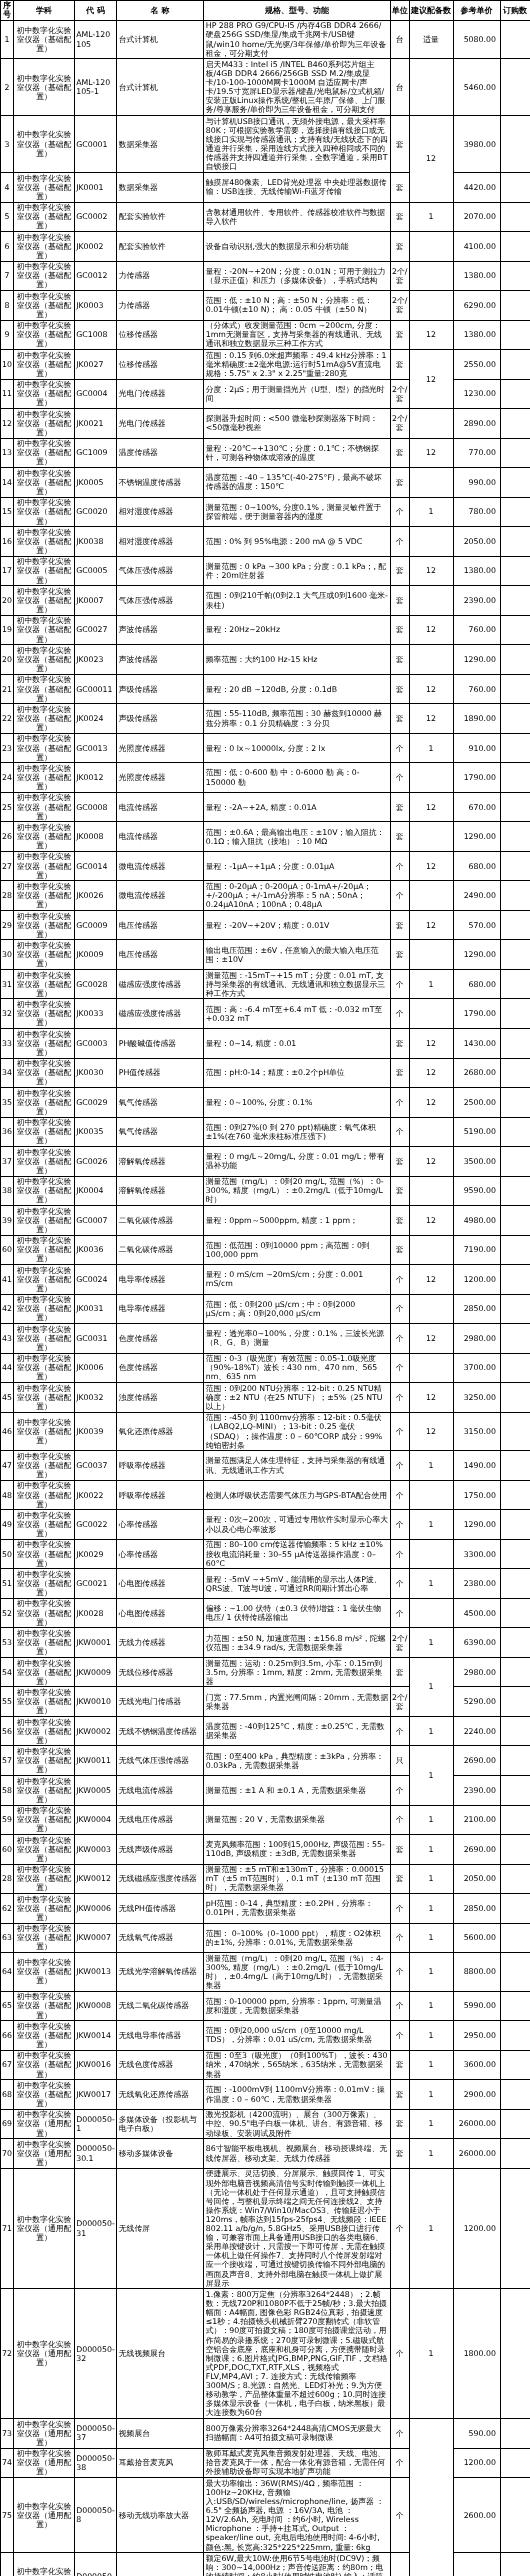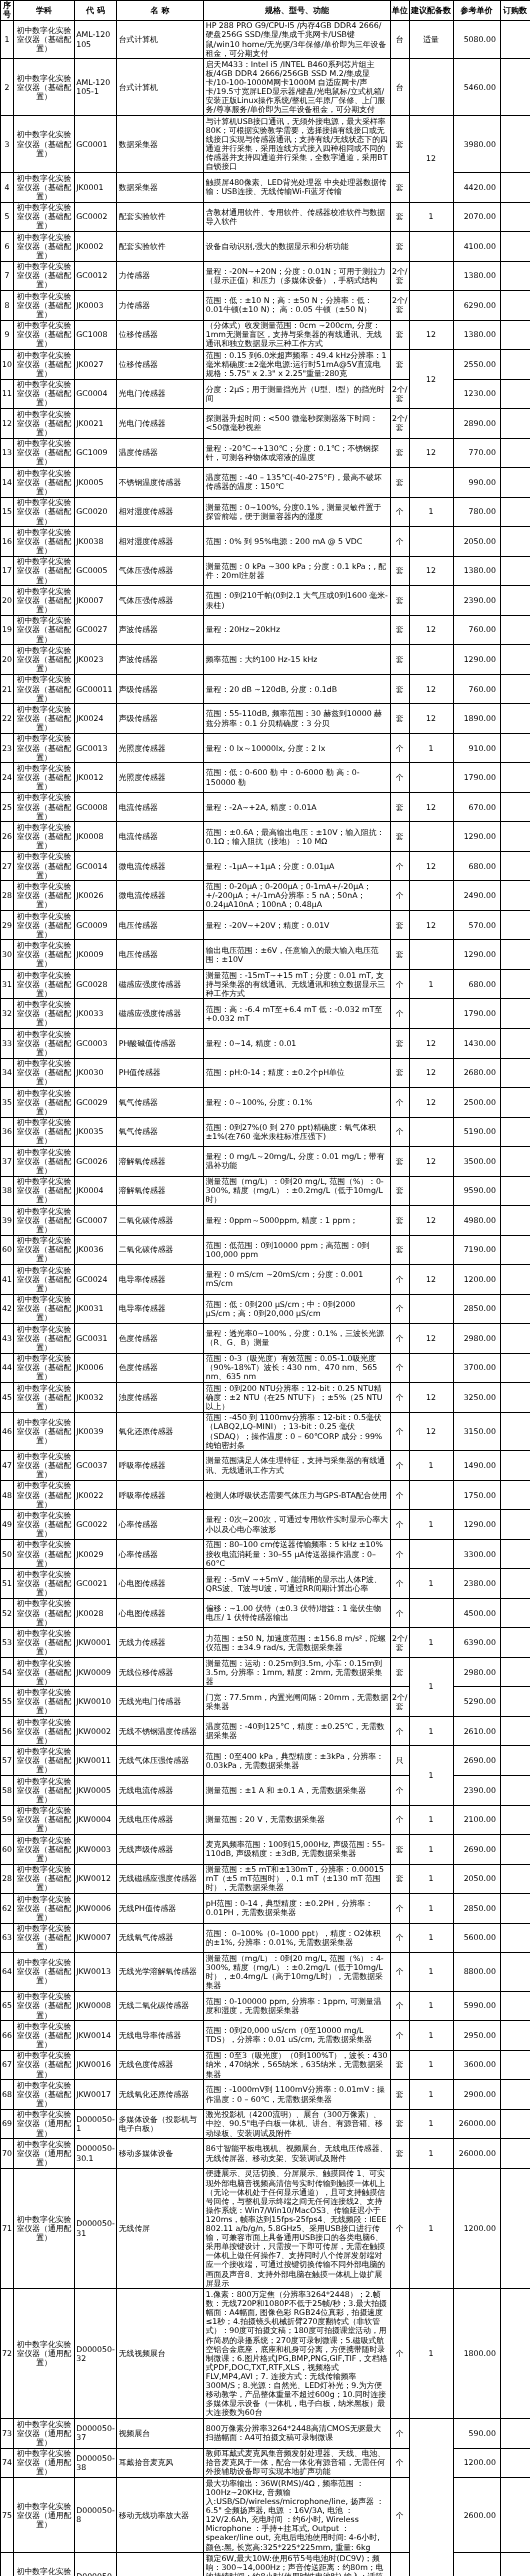--- a/index.html
+++ b/index.html
@@ -652,21 +652,21 @@
         <td class="c-order"></td>
       </tr>
       <tr>
         <td class="c-no">56</td>
         <td class="c-subject">初中数字化实验室仪器（基础配置）</td>
         <td class="c-code">JKW0002</td>
         <td class="c-name">无线不锈钢温度传感器</td>
         <td class="c-spec">温度范围：-40到125°C，精度：±0.25℃，无需数据采集器</td>
         <td class="c-unit">个</td>
         <td class="c-qty">1</td>
-        <td class="c-price">2610.00</td>
+        <td class="c-price">2240.00</td>
         <td class="c-order"></td>
       </tr>
       <tr>
         <td class="c-no">57</td>
         <td class="c-subject">初中数字化实验室仪器（基础配置）</td>
         <td class="c-code">JKW0011</td>
         <td class="c-name">无线气体压强传感器</td>
         <td class="c-spec">范围：0至400 kPa，典型精度：±3kPa，分辨率：0.03kPa，无需数据采集器</td>
         <td class="c-unit">只</td>
         <td class="c-qty" rowspan="2">1</td>
@@ -802,21 +802,21 @@
         <td class="c-unit">套</td>
         <td class="c-qty">1</td>
         <td class="c-price">26000.00</td>
         <td class="c-order"></td>
       </tr>
       <tr>
         <td class="c-no">70</td>
         <td class="c-subject">初中数字化实验室仪器（通用配置）</td>
         <td class="c-code">D000050-30.1</td>
         <td class="c-name">移动多媒体设备</td>
-        <td class="c-spec">86寸智能平板电视机、视频展台、无线电压传感器、无线传屏器、移动支架、安装调试及附件</td>
+        <td class="c-spec">86寸智能平板电视机、视频展台、移动授课终端、无线传屏器、移动支架、无线力传感器</td>
         <td class="c-unit">套</td>
         <td class="c-qty">1</td>
         <td class="c-price">26000.00</td>
         <td class="c-order"></td>
       </tr>
       <tr>
         <td class="c-no">71</td>
         <td class="c-subject">初中数字化实验室仪器（通用配置）</td>
         <td class="c-code">D000050-31</td>
         <td class="c-name">无线传屏</td>

